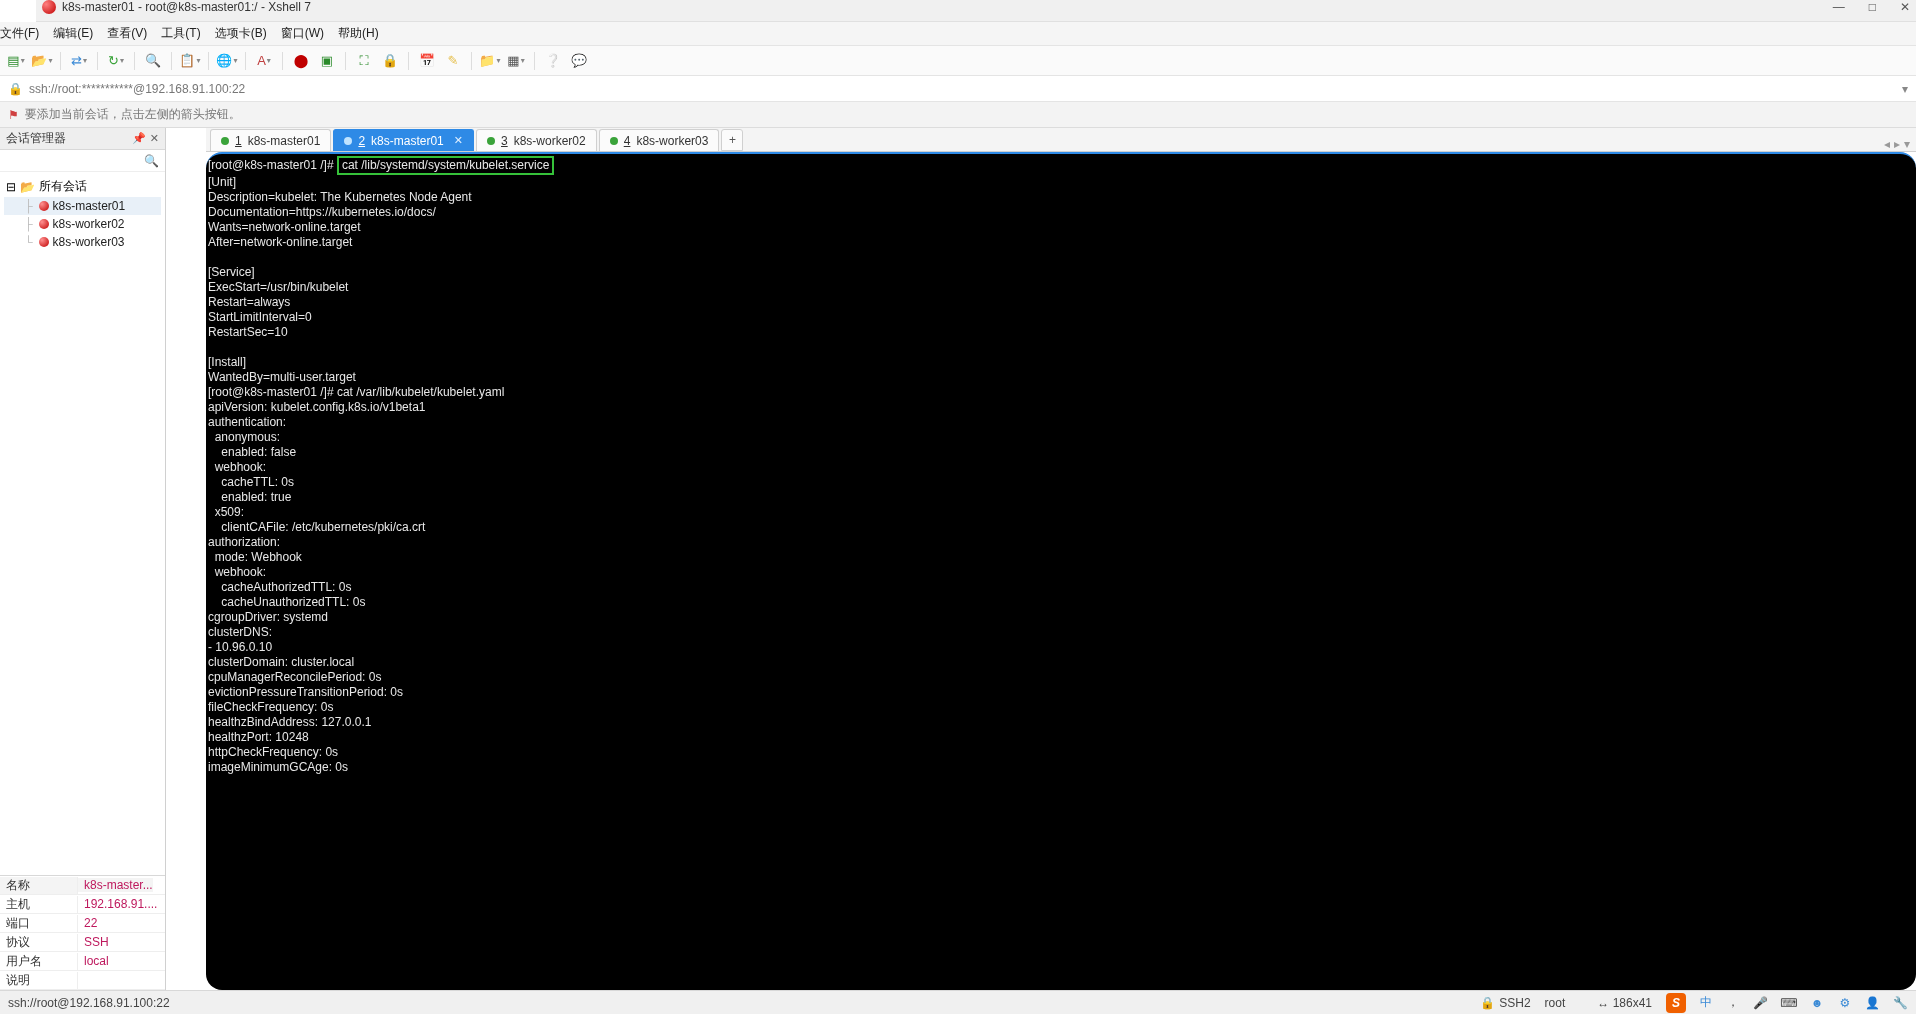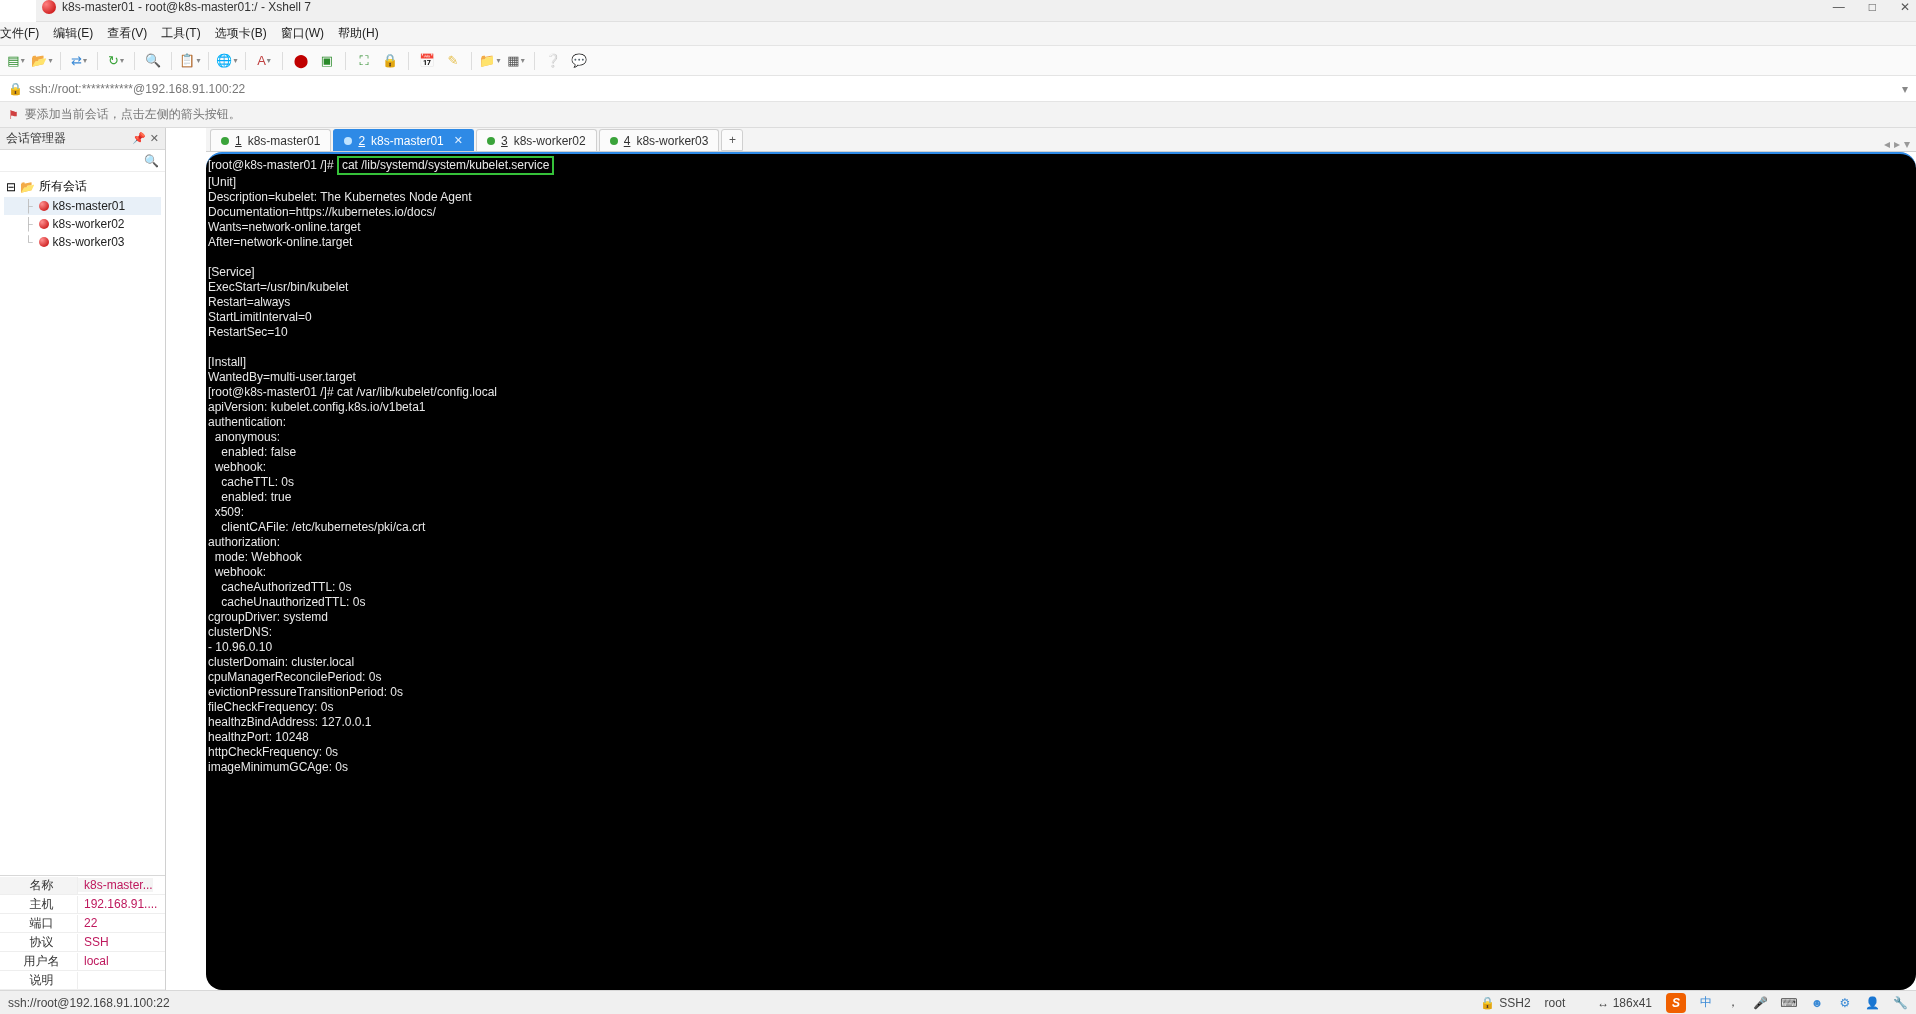--- a/index.html
+++ b/index.html
@@ -32,21 +32,21 @@
 .side-header .ico { margin-left: 4px; color: #666; font-size: 11px; }
 .search-row { height: 22px; display: flex; align-items: center; justify-content: flex-end; padding: 0 6px; border-bottom: 1px solid #eee; color: #999; }
 .tree { flex: 0 0 auto; padding: 4px 4px; }
 .tree-root { display: flex; align-items: center; gap: 4px; padding: 2px 2px; }
 .tree-root .fld { color: #e6b84a; }
 .tree-item { display: flex; align-items: center; gap: 4px; padding: 2px 0 2px 20px; color: #222; }
 .tree-item.sel { background: #e8f0f8; }
 .tree-item .dot { width: 10px; height: 10px; background: radial-gradient(circle at 30% 30%, #ff9090, #c00000); border-radius: 50%; }
 .tree-item .line { color: #bbb; margin-right: 2px; }
 
-.props-grid { margin-top: auto; border-top: 1px solid #d8d8d8; text-align: center; }
+.props-grid { margin-top: auto; border-top: 1px solid #d8d8d8; }
 .props-grid .row { display: flex; border-bottom: 1px solid #eee; height: 19px; align-items: center; }
 .props-grid .k { width: 78px; padding-left: 6px; color: #333; border-right: 1px solid #eee; }
 .props-grid .v { padding-left: 6px; color: #be185d; overflow: hidden; white-space: nowrap; text-overflow: ellipsis; }
 .props-grid .head .k, .props-grid .head .v { background: #f4f4f4; font-weight: normal; }
 
 .main-area { flex: 1; display: flex; flex-direction: column; background: #fff; min-width: 0; }
 .tabstrip { height: 24px; background: #f4f4f4; display: flex; align-items: flex-end; border-bottom: 1px solid #d0d0d0; padding-left: 4px; }
 .tab { height: 22px; display: flex; align-items: center; padding: 0 10px; border: 1px solid #d0d0d0; border-bottom: none; background: #fbfbfb; margin-right: 2px; gap: 6px; color: #333; border-radius: 3px 3px 0 0; }
 .tab .st { width: 8px; height: 8px; background: #3aa33a; border-radius: 50%; }
 .tab.active { background: #2e8ae6; color: #fff; border-color: #2e8ae6; }
@@ -236,21 +236,21 @@
 After=network-online.target
 
 [Service]
 ExecStart=/usr/bin/kubelet
 Restart=always
 StartLimitInterval=0
 RestartSec=10
 
 [Install]
 WantedBy=multi-user.target</span>
-<span>[root@k8s-master01 /]# cat /var/lib/kubelet/config.local</span>
+<span>[root@k8s-master01 /]# cat /var/lib/kubelet/kubelet.yaml</span>
 <span>apiVersion: kubelet.config.k8s.io/v1beta1
 authentication:
   anonymous:
     enabled: false
   webhook:
     cacheTTL: 0s
     enabled: true
   x509:
     clientCAFile: /etc/kubernetes/pki/ca.crt
 authorization:

